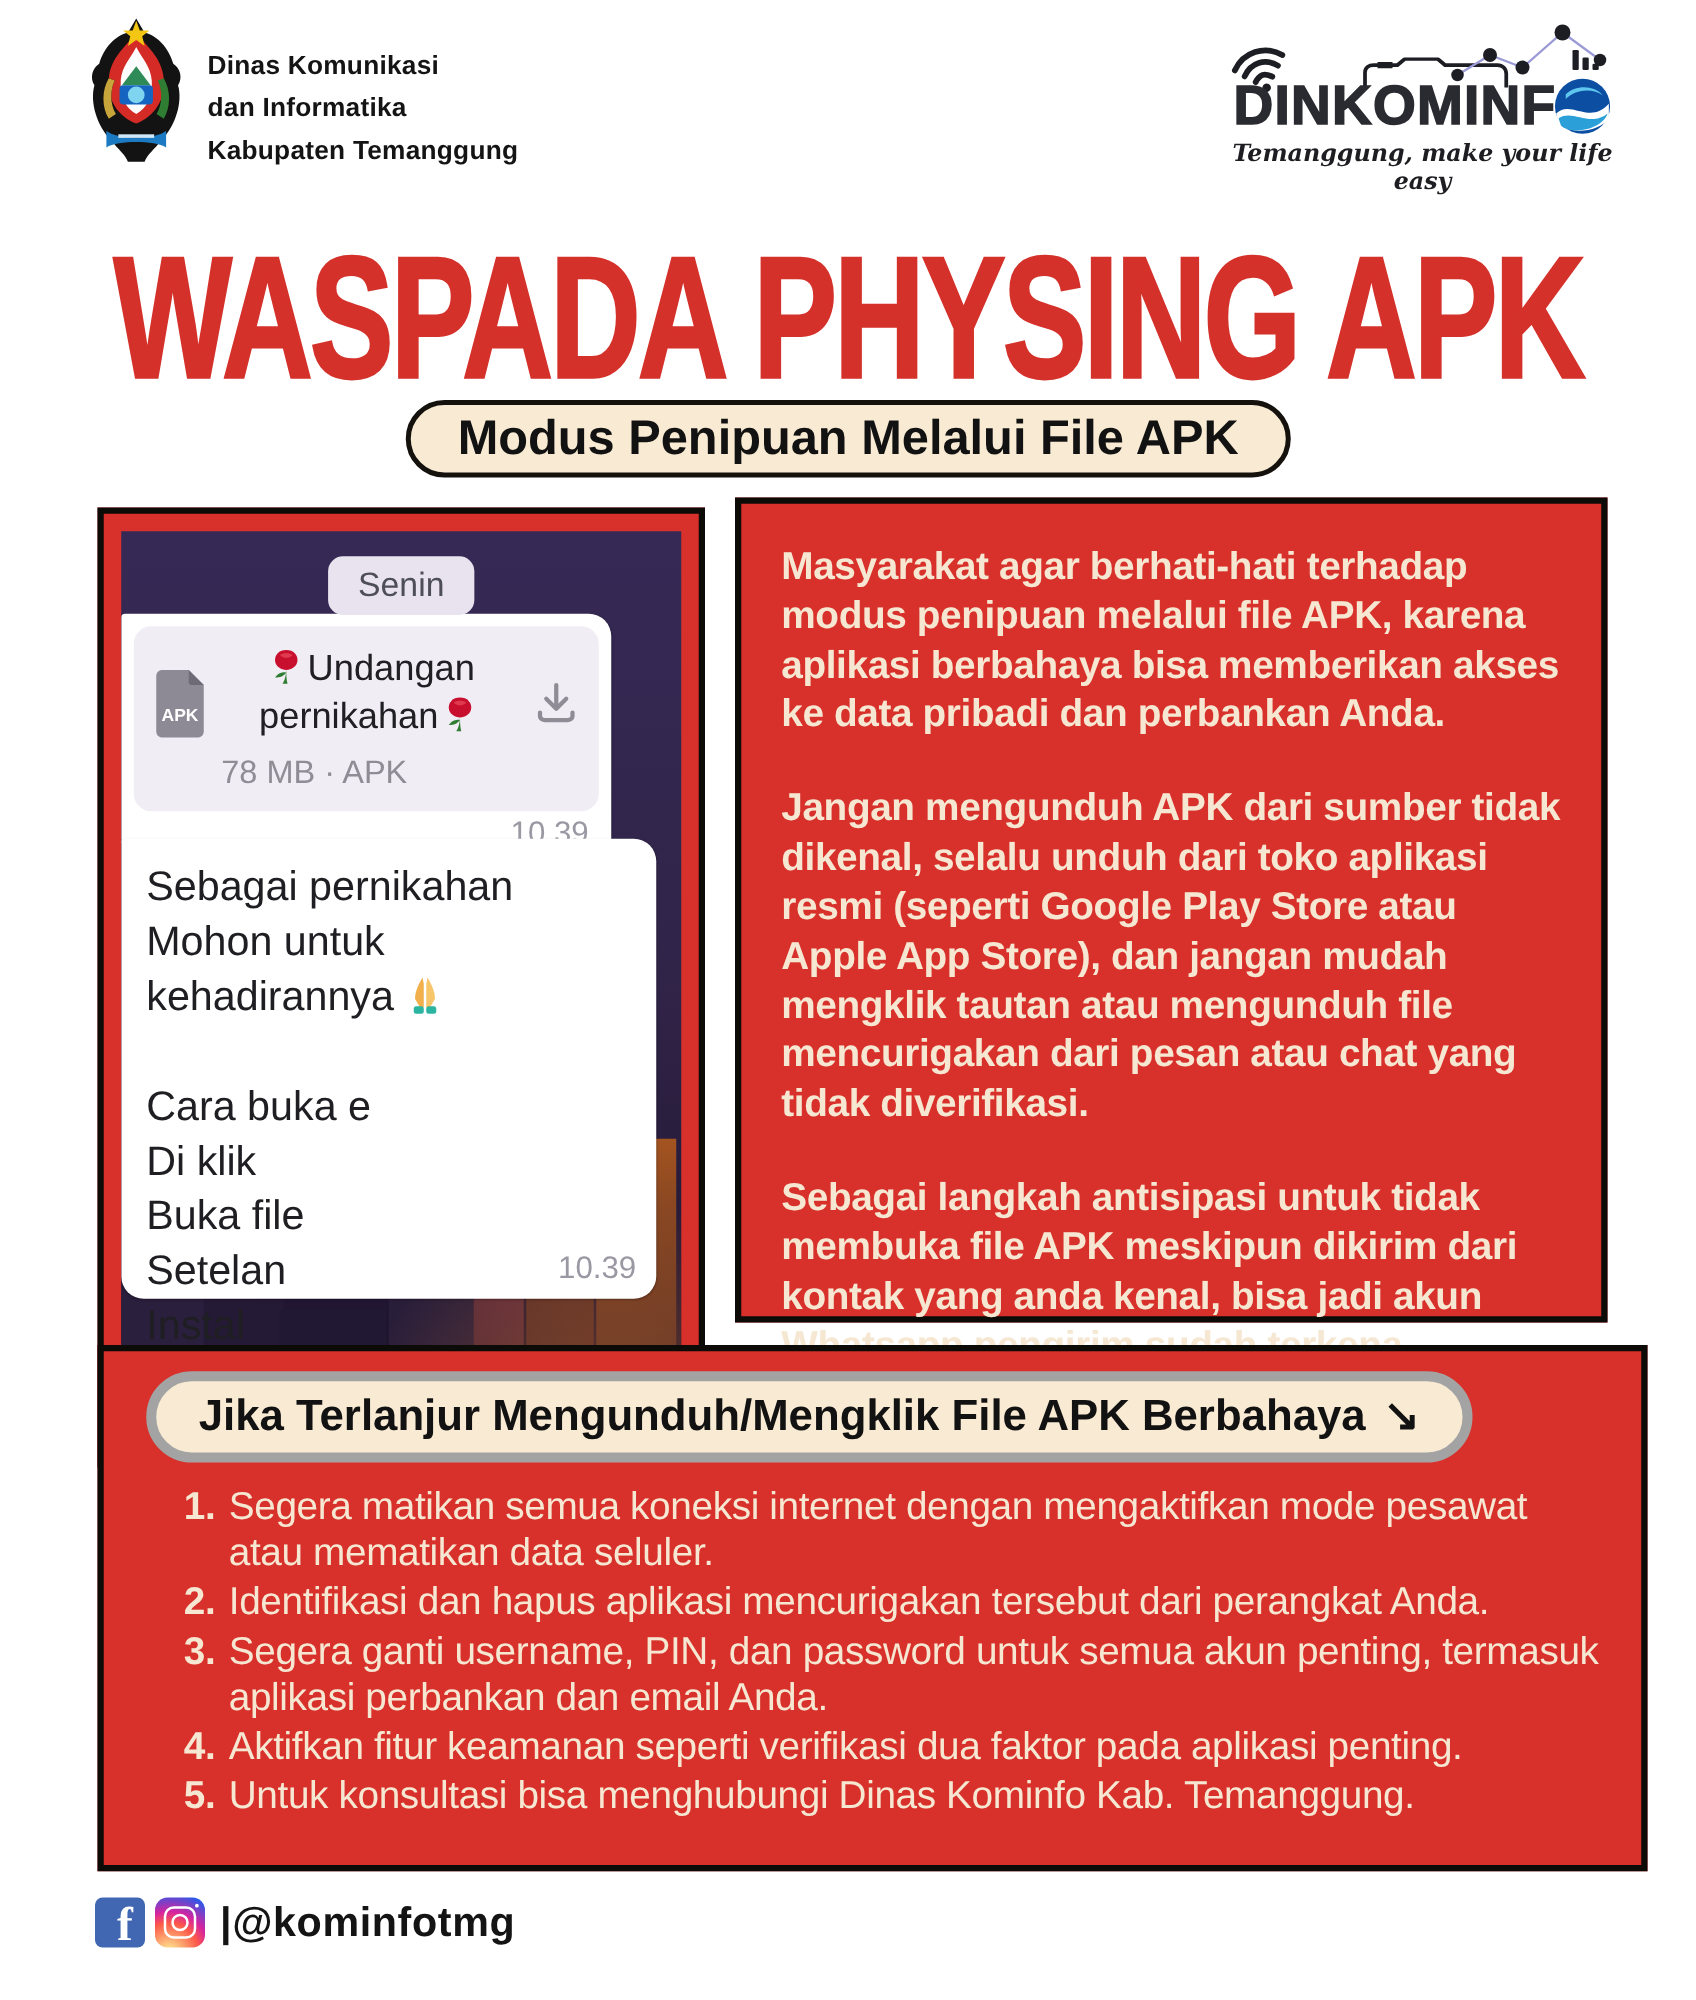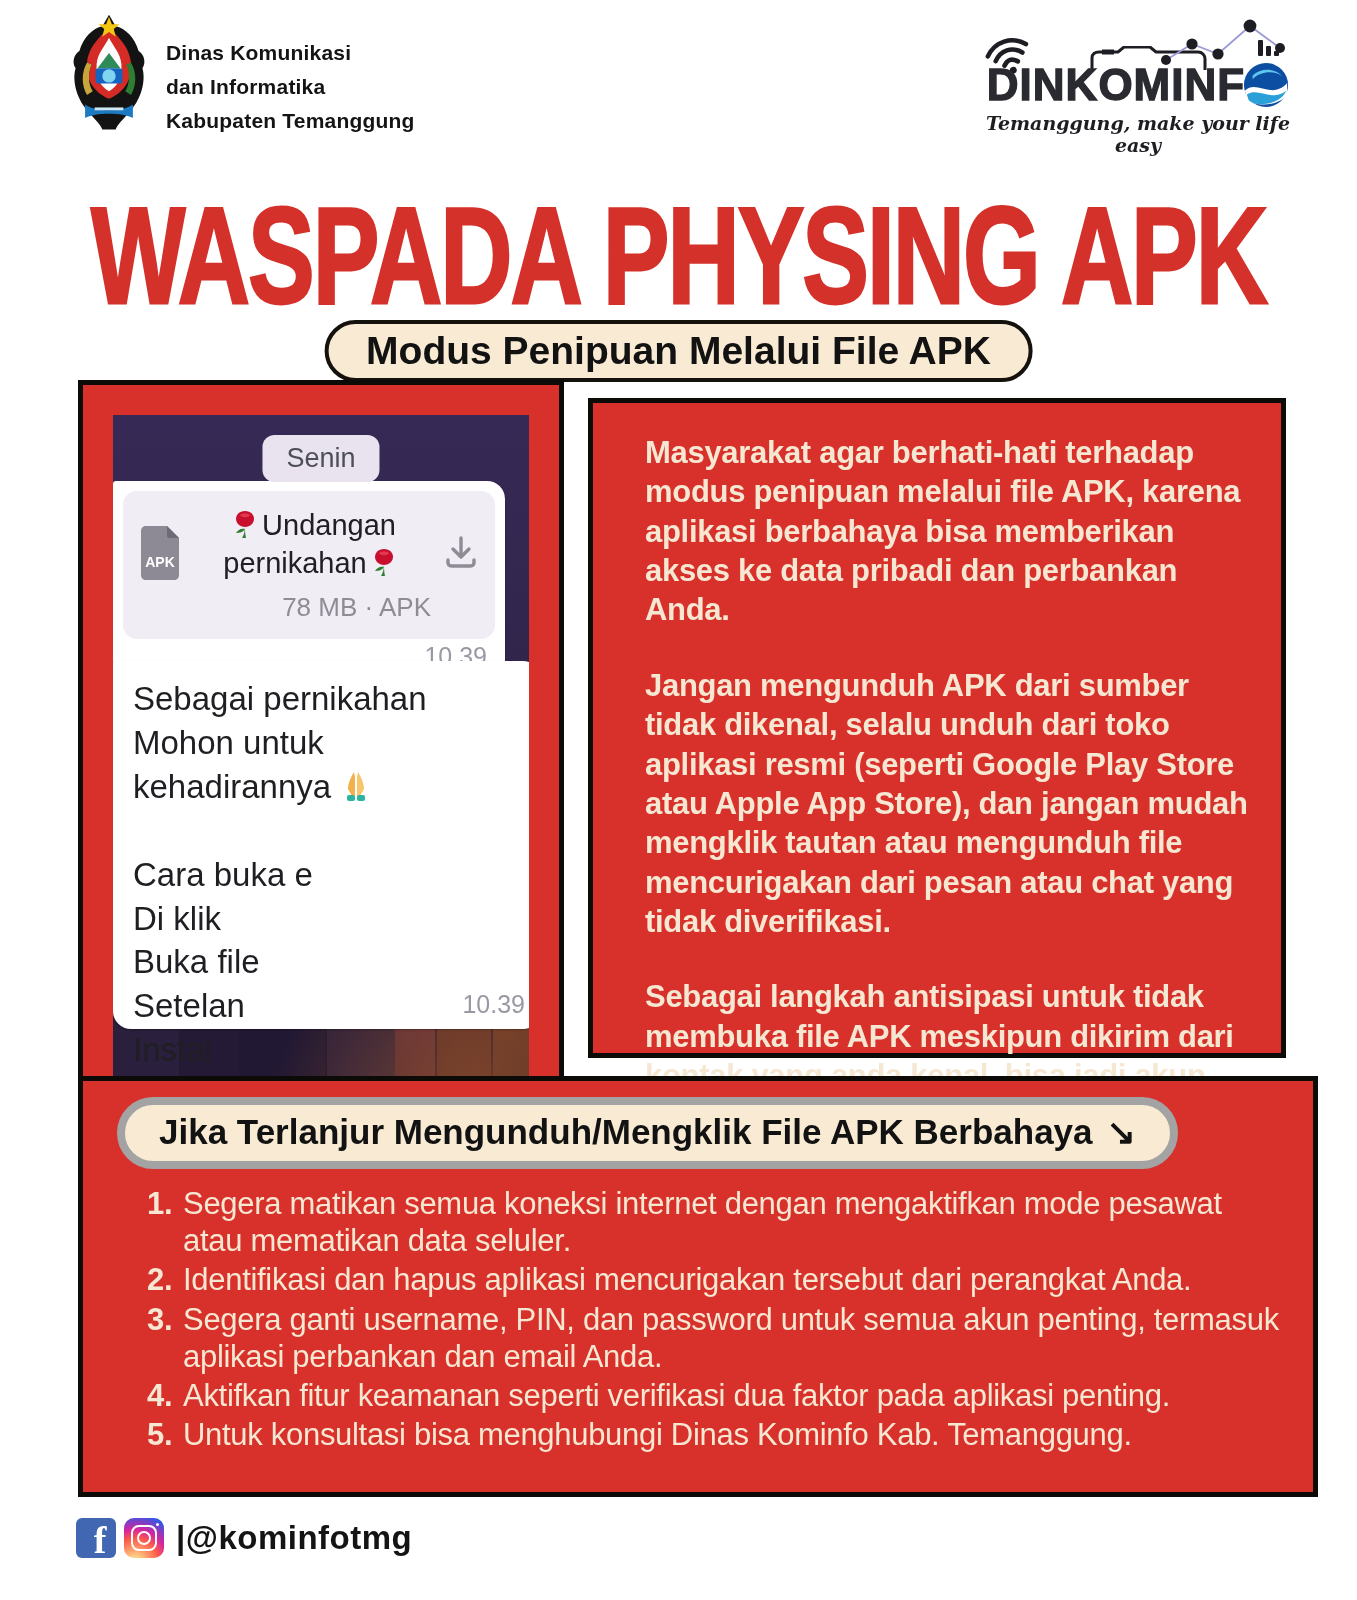--- a/index.html
+++ b/index.html
@@ -43,22 +43,22 @@
     transform:scaleY(1.38); transform-origin:top center; white-space:nowrap;
   }
   #subtitle-pill {
     position:absolute; top:320px; left:50%; transform:translateX(-50%);
     background:#F9EBD3; border:4px solid #15120E; border-radius:38px;
     padding:5px 38px; font-size:39px; font-weight:bold; color:#121212;
     white-space:nowrap;
   }
   
   .red-panel { position:absolute; background:#D8302A; border:5px solid #0D0B08; }
-  #chat-panel { left:78px; top:380px; width:486px; height:768px; padding:30px; }
-  #info-panel { left:588px; top:398px; width:698px; height:660px; padding:30px 30px 0 52px; }
+  #chat-panel { left:78px; top:406px; width:486px; height:768px; padding:14px; }
+  #info-panel { left:588px; top:398px; width:698px; height:660px; padding:30px 30px 0 32px; }
   #steps-panel { left:78px; top:1076px; width:1240px; height:421px; padding:16px 26px 0 30px; }
 
   
   #chat-shot {
     position:relative; width:100%; height:100%; overflow:hidden;
     background:linear-gradient(180deg,#362955 0%, #312449 48%, #281c3b 72%, #180f28 100%);
   }
   #skyline { position:absolute; bottom:0; left:0; width:100%; height:280px; }
   .bld { position:absolute; bottom:0; }
   #sky-glow { position:absolute; bottom:0; right:0; width:260px; height:200px;
@@ -75,21 +75,21 @@
     box-shadow:0 1px 2px rgba(0,0,0,.25);
   }
   #attach-card {
     background:#F1EDF5; border-radius:14px; padding:16px 14px;
     display:flex; align-items:flex-start;
   }
   #apk-icon { flex:0 0 auto; margin-top:18px; }
   #attach-name-col { flex:1 1 auto; padding:0 6px 0 10px; text-align:center; }
   .attach-name-line { font-size:29px; color:#202024; line-height:1.3; white-space:nowrap; }
   .rose { display:inline-block; vertical-align:-4px; margin:0 4px; }
-  #attach-meta { margin-top:10px; font-size:26px; color:#8F8C96; text-align:right; }
+  #attach-meta { margin-top:10px; font-size:26px; color:#8F8C96; text-align:left; }
   #download-icon { flex:0 0 auto; margin-top:26px; margin-left:4px; }
   #attach-time { position:absolute; right:18px; bottom:8px; font-size:25px; color:#9B98A3; }
   #msg-bubble {
     position:absolute; top:246px; left:0px; width:428px; height:368px; z-index:2;
     background:#FFFFFF; border-radius:18px; border-top-left-radius:3px;
     padding:16px 20px; box-shadow:0 1px 2px rgba(0,0,0,.25);
   }
   .msg-line { font-size:33px; color:#1F1F23; line-height:1.33; min-height:1.33em; }
   .msg-gap { height:44px; }
   #msg-time { position:absolute; right:16px; bottom:10px; font-size:25px; color:#9B98A3; }

